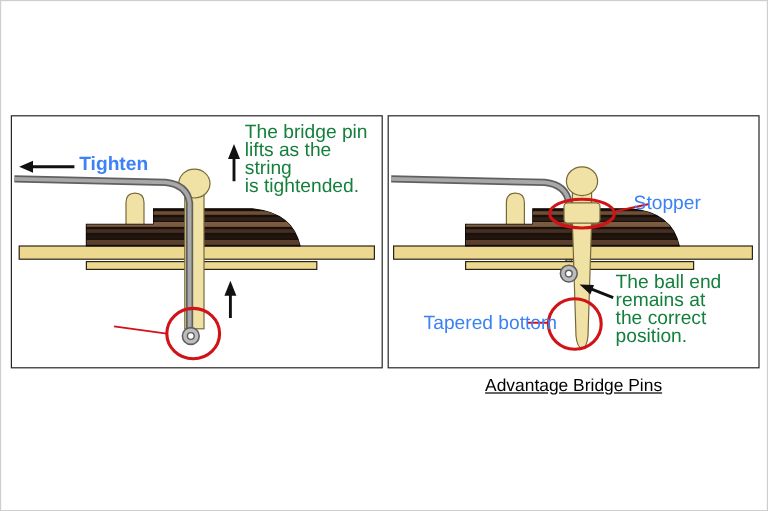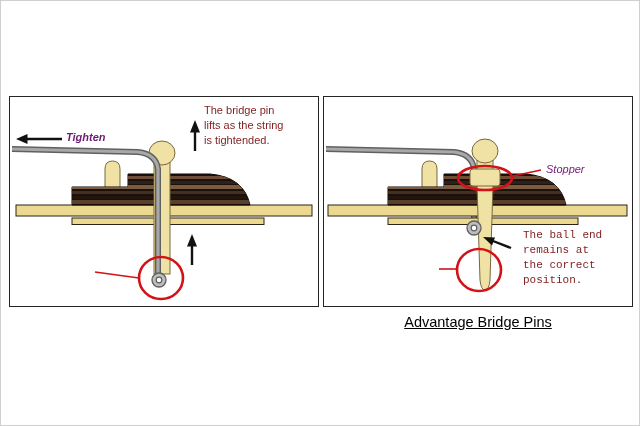--- a/index.html
+++ b/index.html
@@ -17,24 +17,24 @@
   .panel-left  { left:8px; }
   .panel-right { left:322px; }
   .illus { position:absolute; left:0; top:0; display:block; }
   .caption {
     position:absolute; top:312px; width:310px; text-align:center;
     font-size:14.5px; line-height:18px; color:#000;
   }
   .caption-left  { left:8px; }
   .caption-right { left:322px;text-decoration:underline; }
   .note {
-    position:absolute; font-size:11px; line-height:15px; color:#7f1d1d;
+    position:absolute; font-size:16px; line-height:15px; color:#15803d;
     white-space:pre-line;
   }
-  .label { position:absolute; font-size:11px; line-height:15px; color:#701a75;font-style:italic; }
+  .label { position:absolute; font-size:16px; line-height:15px; color:#3b82f6; }
   .bold { font-weight:bold; }
 </style>
 </head>
 <body>
 
 <div class="canvas">
 
   <div class="panel panel-left">
 
     <svg class="illus" width="308" height="209" viewBox="0 0 308 209">
@@ -153,23 +153,24 @@
 
       <ellipse cx="155" cy="173" rx="22" ry="21" fill="none" stroke="#d11216" stroke-width="2.6"></ellipse>
       <line x1="115" y1="172" x2="134" y2="172" stroke="#d11216" stroke-width="1.6"></line>
 
       <g>
         <line x1="187" y1="151" x2="169" y2="144" stroke="#111" stroke-width="2.4"></line>
         <polygon points="159,140 171,140.5 168,148.5" fill="#111"></polygon>
       </g>
     </svg>
 
-    <div class="label" style="left:222px; top:65px;">Stopper</div>
+    <div class="label" style="left:204px; top:65px;">Stopper</div>
 
+    <div class="label" style="left:29px; top:165px;">Tapered bottom</div>
 
-    <div class="note" style="left:199px; top:131px; width:105px;font-family:Liberation Mono, monospace;">The ball end
+    <div class="note" style="left:189px; top:131px; width:105px;">The ball end
 remains at
 the correct
 position.</div>
   </div>
 
   <div class="caption caption-right">Advantage Bridge Pins</div>
 </div>
 
 </body></html>

